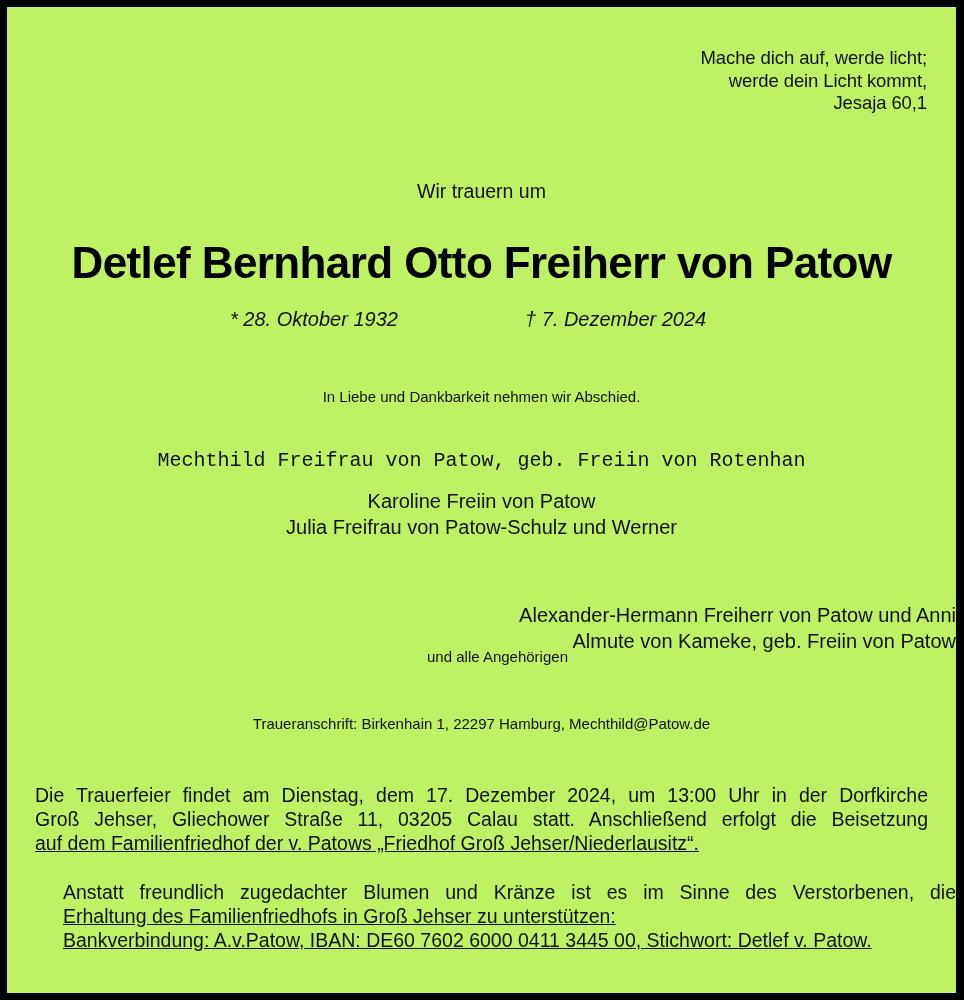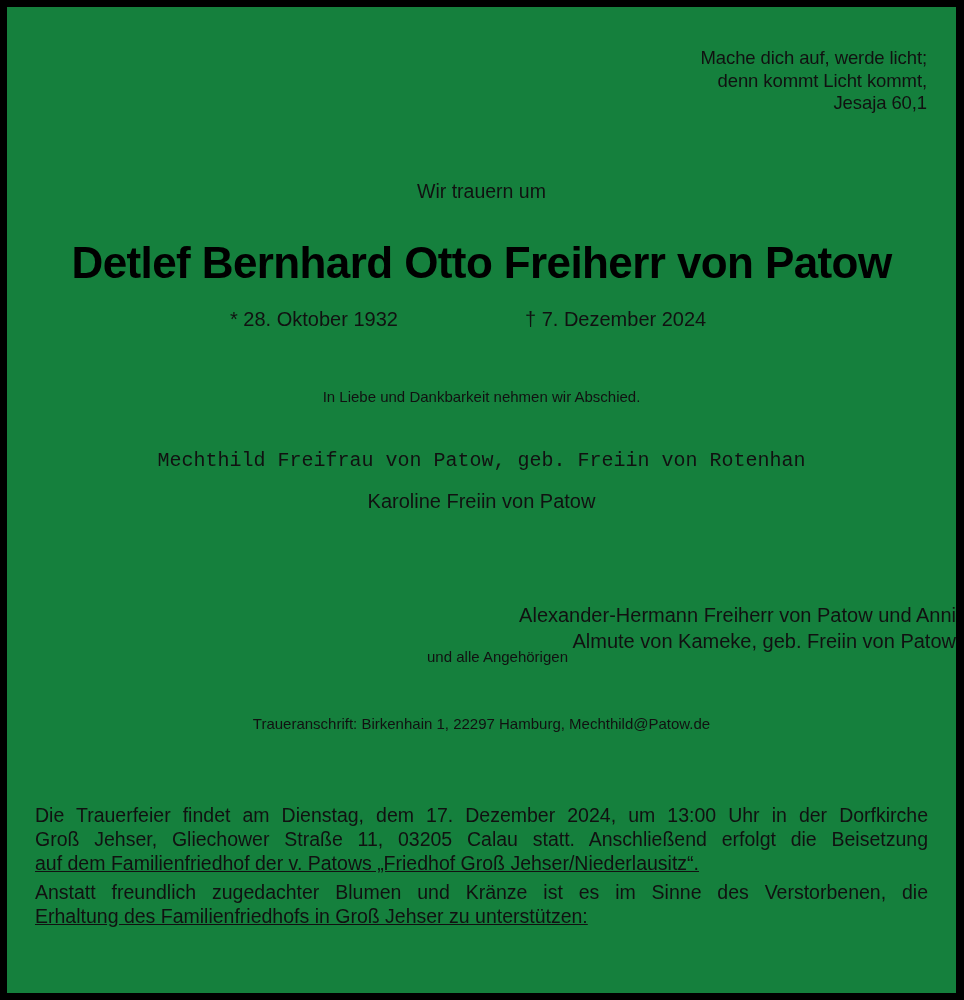--- a/index.html
+++ b/index.html
@@ -14,21 +14,21 @@
       position: relative;
       font-family: "Liberation Sans", sans-serif;
       color: #111111;
     }
     .page {
       position: absolute;
       left: 7px;
       top: 7px;
       width: 949px;
       height: 986px;
-      background: #15803d;
+      background: #bef264;
     }
     .quote {
       position: absolute;
       right: 29px;   
       top: 40px;
       text-align: right;
       font-size: 18.5px;
       line-height: 22.5px;
       letter-spacing: -0.1px;
     }
@@ -52,20 +52,21 @@
       color: #000000;
     }
     .dates {
       position: absolute;
       top: 300px;
       left: 0;
       width: 949px;
       height: 26px;
       font-size: 20px;
       line-height: 24px;
+      font-style: italic;
     }
     .birth { position: absolute; left: 223px; white-space: nowrap; }
     .death { position: absolute; left: 518px; white-space: nowrap; }
     .farewell { top: 378px; }
     .mourner-group {
       position: absolute;
       left: 0;
       width: 949px;
       text-align: center;
       font-size: 20px;
@@ -88,66 +89,68 @@
     .para div { white-space: nowrap; }
     .para .justify {
       text-align: justify;
       text-align-last: justify;
       white-space: normal;
     }
     .para .last {
       text-align: left;
       text-decoration: underline;
     }
-    .p1 { top: 776px; margin-top: 20px; }
-    .p2 { top: 873px; }
+    .p1 { top: 776px; }
+    .p2 { top: 873px; margin-left: 28px; }
   </style>
 </head>
 <body>
 
 <div class="page">
 
   <div class="quote">
     <div>Mache dich auf, werde licht;</div>
-    <div>denn kommt Licht kommt,</div>
+    <div>werde dein Licht kommt,</div>
     <div>Jesaja 60,1</div>
   </div>
 
   <div class="center-line intro">Wir trauern um</div>
 
   <div class="center-line name">Detlef Bernhard Otto Freiherr von Patow</div>
 
   <div class="dates">
     <span class="birth">* 28. Oktober 1932</span>
     <span class="death">† 7. Dezember 2024</span>
   </div>
 
   <div class="center-line farewell">In Liebe und Dankbarkeit nehmen wir Abschied.</div>
 
   <div class="mourner-group g1">
     <div>Mechthild Freifrau von Patow, geb. Freiin von Rotenhan</div>
   </div>
 
   <div class="mourner-group g2">
     <div>Karoline Freiin von Patow</div>
+    <div>Julia Freifrau von Patow-Schulz und Werner</div>
   </div>
 
   <div class="mourner-group g3">
     <div>Alexander-Hermann Freiherr von Patow und Anni</div>
     <div>Almute von Kameke, geb. Freiin von Patow</div>
   </div>
 
   <div class="center-line others">und alle Angehörigen</div>
 
   <div class="center-line address">Traueranschrift: Birkenhain 1, 22297 Hamburg, Mechthild@Patow.de</div>
 
   <div class="para p1">
     <div class="justify">Die Trauerfeier findet am Dienstag, dem 17. Dezember 2024, um 13:00 Uhr in der Dorfkirche</div>
     <div class="justify">Groß Jehser, Gliechower Straße 11, 03205 Calau statt. Anschließend erfolgt die Beisetzung</div>
     <div class="last">auf dem Familienfriedhof der v. Patows „Friedhof Groß Jehser/Niederlausitz“.</div>
   </div>
 
   <div class="para p2">
     <div class="justify">Anstatt freundlich zugedachter Blumen und Kränze ist es im Sinne des Verstorbenen, die</div>
     <div class="last">Erhaltung des Familienfriedhofs in Groß Jehser zu unterstützen:</div>
+    <div class="last">Bankverbindung: A.v.Patow, IBAN: DE60 7602 6000 0411 3445 00, Stichwort: Detlef v. Patow.</div>
   </div>
 
 </div>
 
 </body></html>

